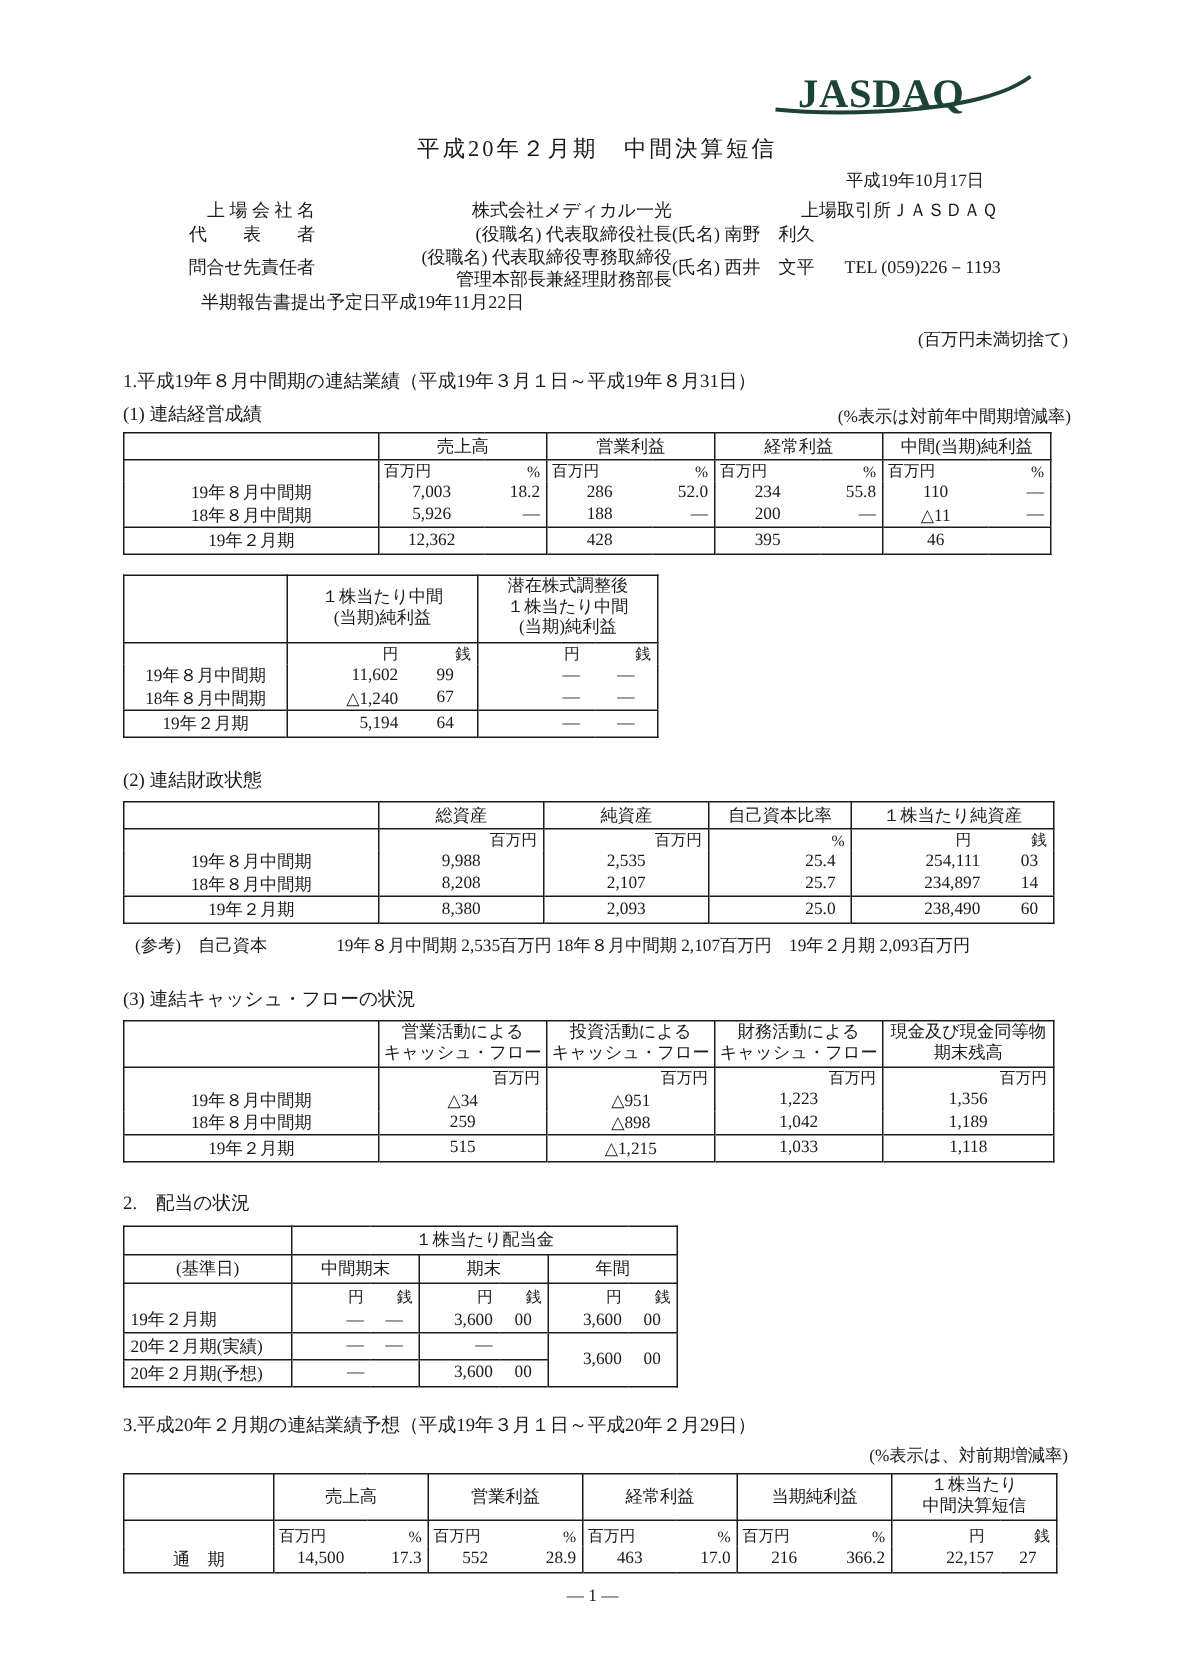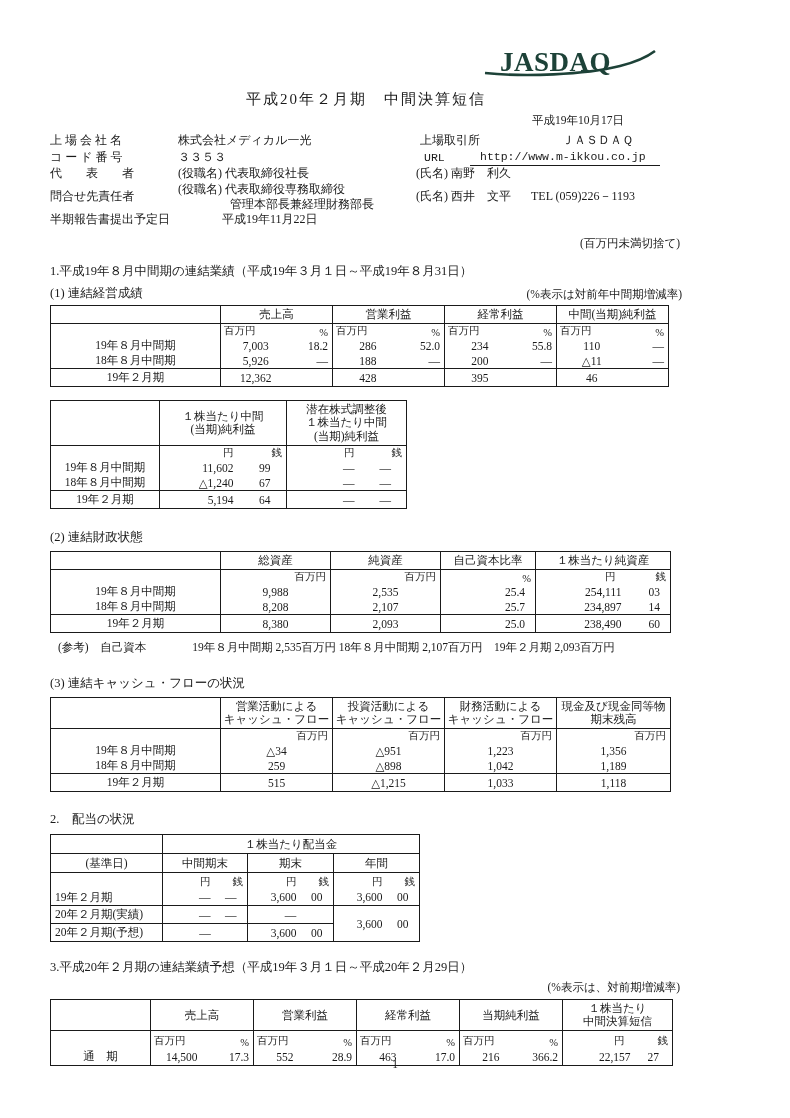--- a/index.html
+++ b/index.html
@@ -1,32 +1,32 @@
 <!DOCTYPE html>
 <html><head>
 <meta charset="utf-8">
 <style>
   html,body { margin:0; padding:0; }
   body {
     width:790px; height:1118px; background:#ffffff; position:relative;
     font-family:"Liberation Serif","DejaVu Serif",serif;
     color:#1a1a1a; font-size:12px; overflow:hidden;
   }
-  .content { padding-left:50px; width:632px; }
+  .content { padding-left:82px; width:632px; }
 
   
   .logo-row { height:84px; position:relative; }
   .logo { position:absolute; right:26px; top:42px; }
 
   .title { text-align:center; font-size:15px; letter-spacing:2px; margin-top:6px; }
   .date-line { text-align:right; font-size:11.5px; padding-right:58px; margin-top:4px; }
 
   
   .info { margin-top:5px; font-size:12px; }
-  .irow { display:flex; line-height:15.5px; align-items:center; }
+  .irow { display:flex; line-height:15.5px; align-items:center;text-align:right; }
   .il  { width:128px; white-space:pre; flex:none; }
   .il2 { width:172px; white-space:pre; flex:none; }
   .iv  { width:238px; flex:none; }
   .rl1 { width:142px; padding-left:4px; flex:none; }
   .url-label { width:46px; padding-left:8px; flex:none; font-family:"Liberation Mono","DejaVu Sans Mono",monospace; font-size:11.5px; }
   .url { font-family:"Liberation Mono","DejaVu Sans Mono",monospace; font-size:11.5px;
          border-bottom:1px solid #1a1a1a; padding:0 14px 1px 10px; }
   .twoline div { line-height:15px; }
   .twoline .l2 { padding-left:52px; }
   .tel { margin-left:20px; }
@@ -96,26 +96,20 @@
 
   <div class="title">平成20年２月期　中間決算短信</div>
   <div class="date-line">平成19年10月17日</div>
 
   <div class="info">
     <div class="irow">
       <span class="il">上 場 会 社 名</span>
       <span class="iv">株式会社メディカル一光</span>
       <span class="rl1">上場取引所</span>
       <span>ＪＡＳＤＡＱ</span>
-    </div>
-    <div class="irow">
-      <span class="il">コ ー ド 番 号</span>
-      <span class="iv">３３５３</span>
-      <span class="url-label">URL</span>
-      <span class="url">http://www.m-ikkou.co.jp</span>
     </div>
     <div class="irow">
       <span class="il">代　　表　　者</span>
       <span class="iv">(役職名) 代表取締役社長</span>
       <span>(氏名) 南野　利久</span>
     </div>
     <div class="irow">
       <span class="il">問合せ先責任者</span>
       <span class="iv twoline">
         <div>(役職名) 代表取締役専務取締役</div>

